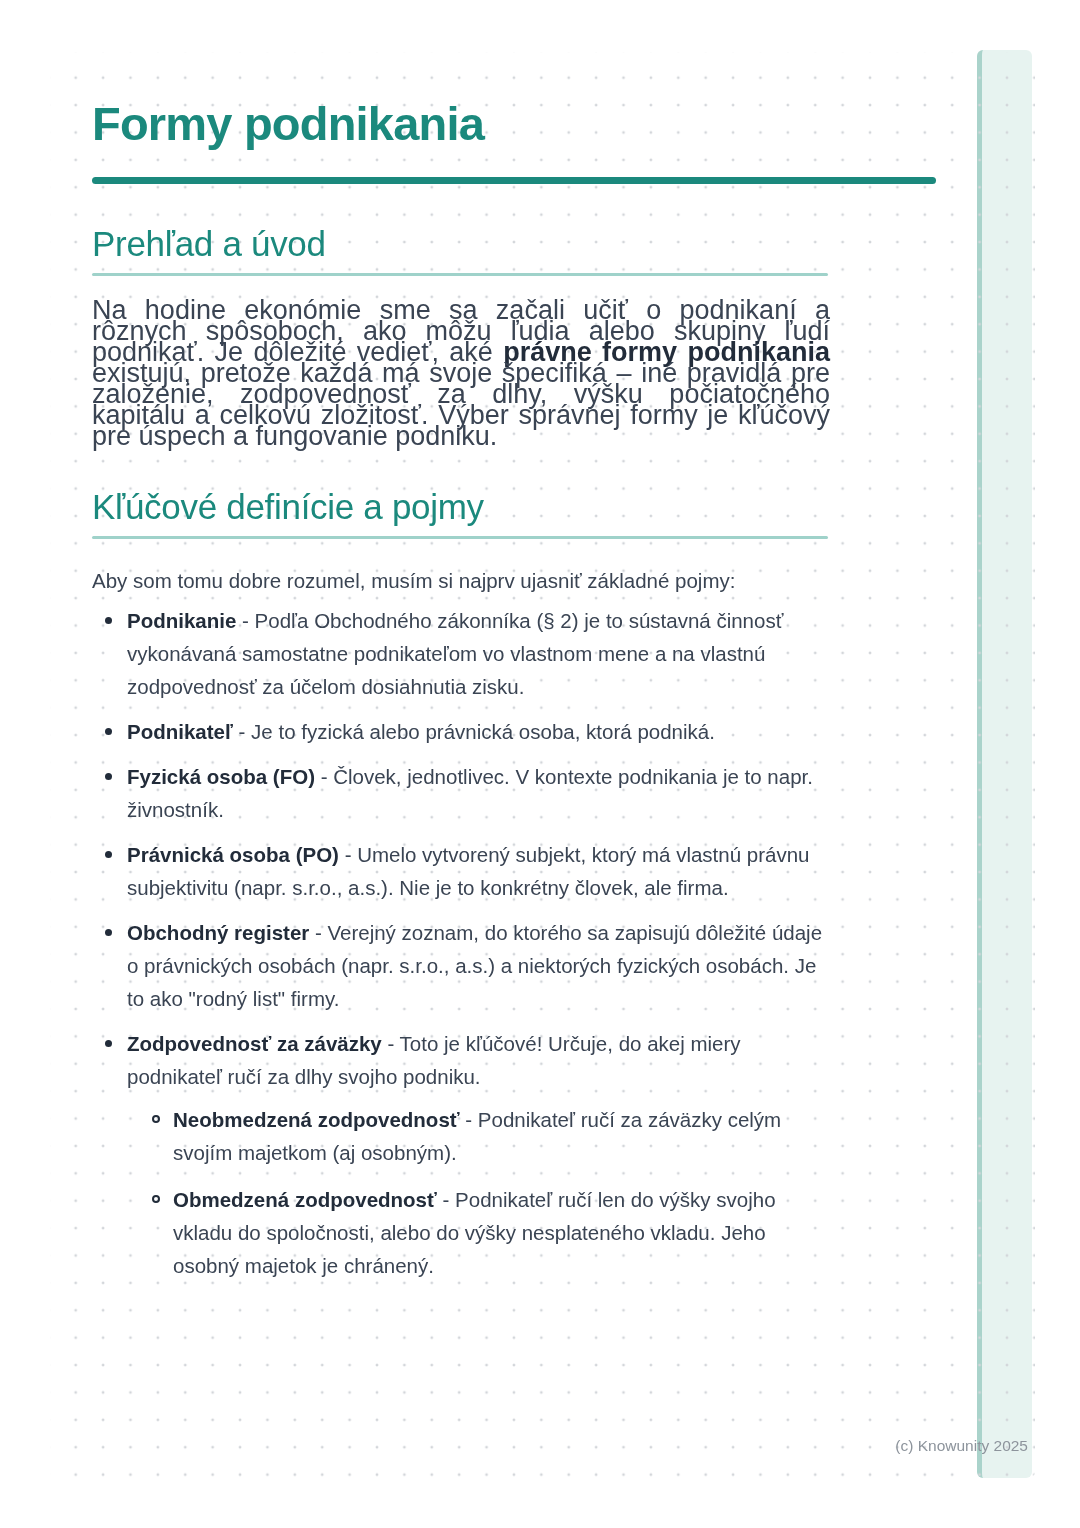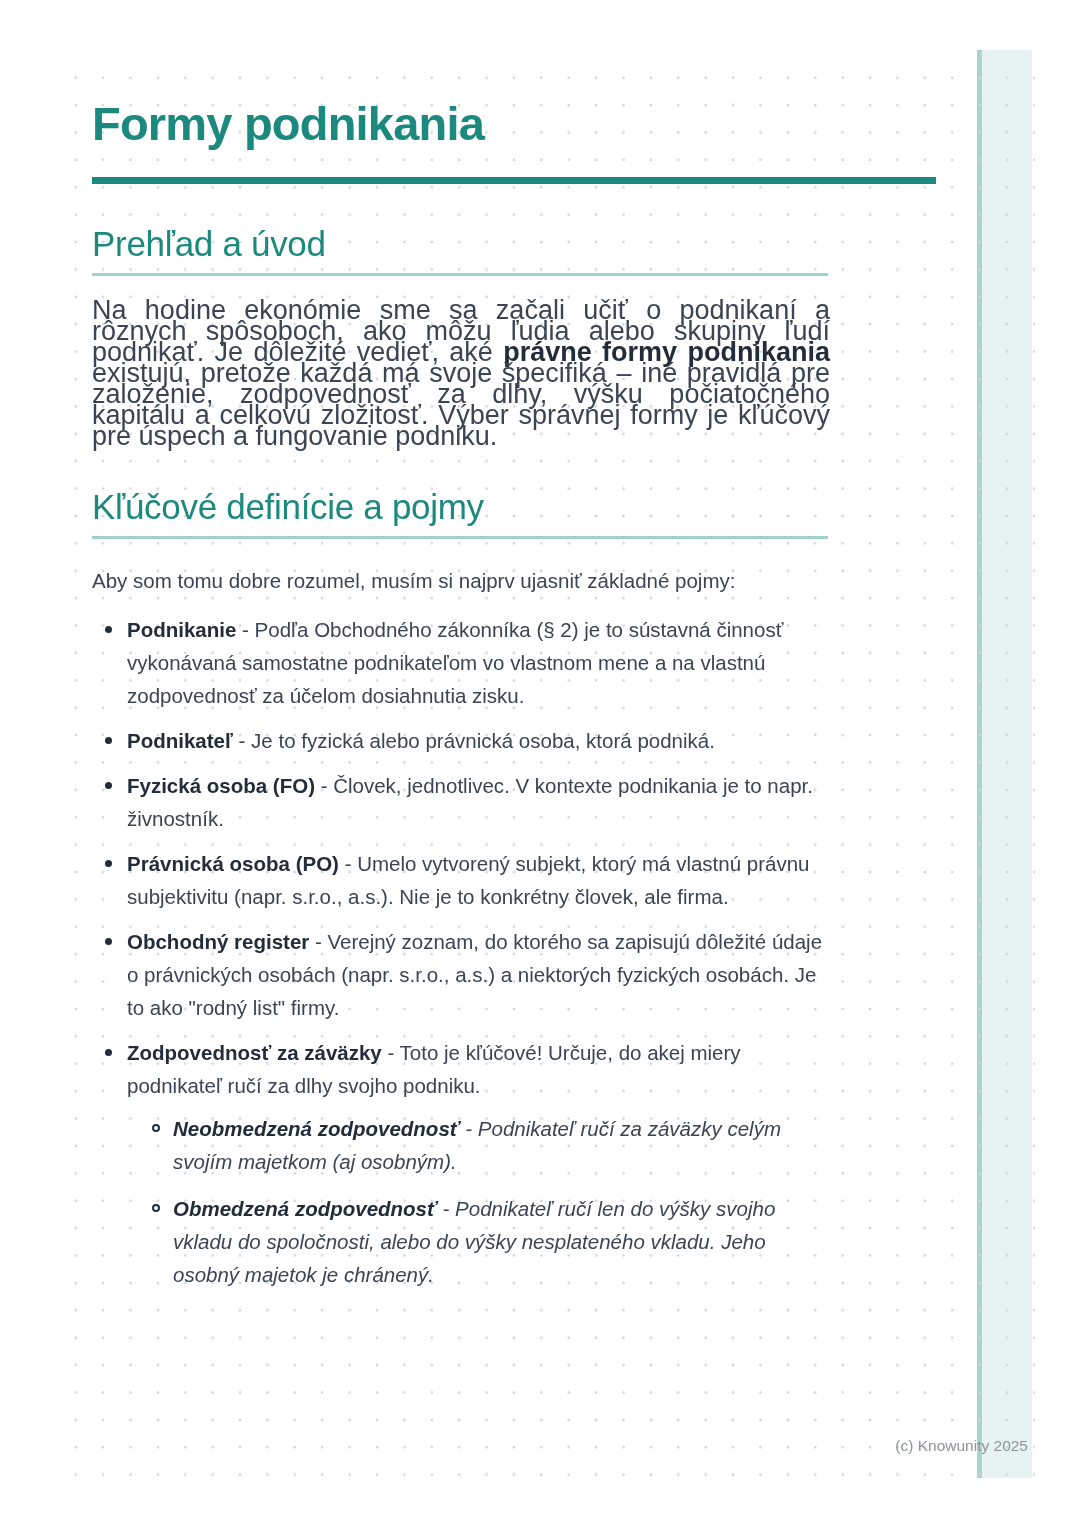--- a/index.html
+++ b/index.html
@@ -1,21 +1,21 @@
 <!DOCTYPE html>
 <html lang="sk" style="--accent: #1b897d; --accent-light: #9fd2ca; --strip-fill: #e7f3f0; --strip-border: #aad3cb; --text: #3a4453; --text-bold: #222c3a; --dots: #d3d6da; --footer-text: #8d949c;"><head>
 <meta charset="utf-8">
 <style>
   :root{
     --accent:#1b897d; --accent-light:#9fd2ca;
     --strip-fill:#e7f3f0; --strip-border:#aad3cb;
     --text:#3a4453; --text-bold:#222c3a;
     --dots:#d3d6da; --footer-text:#8d949c;
   }
-  *{box-sizing:border-box; margin:0; padding:0;}
+  *{box-sizing:border-box; margin:0; padding:0;border-radius:6px;}
   html,body{background:#ffffff;}
   .page{
     position:relative; width:1080px; height:1528px; background:#ffffff;
     overflow:hidden; font-family:"Liberation Sans", sans-serif; color:var(--text);
   }
   .side-strip{
     position:absolute; left:977px; top:50px; width:55px; height:1428px;
     background:var(--strip-fill); border-left:5px solid var(--strip-border); z-index:0;
   }
   .dot-grid{
@@ -33,30 +33,30 @@
     margin-top:38px; font-size:35px; line-height:43px; font-weight:400;
     letter-spacing:-0.3px; color:var(--accent);
   }
   .rule-light{margin-top:8px; width:736px; height:3px; background:var(--accent-light);}
   .lead-paragraph{
     margin-top:24px; width:738px; font-size:27px; line-height:21px;
     text-align:justify; color:var(--text);
   }
   .intro-line{margin-top:24px; font-size:20.5px; line-height:35px; color:var(--text);}
   b,strong,.term{font-weight:700; color:var(--text-bold);}
-  ul.defs{list-style:none; margin-top:15px;}
+  ul.defs{list-style:none; margin-top:6px;}
   ul.defs > li{
     position:relative; padding-left:35px; margin-bottom:12px;
     font-size:20.5px; line-height:33px;
   }
   .bullet-dot{
     position:absolute; left:13px; top:13px; width:7px; height:7px;
     border-radius:50%; background:var(--text-bold);
   }
-  ul.subdefs{list-style:none; margin:10px 0 0 13px;font-style:italic;}
+  ul.subdefs{list-style:none; margin:10px 0 0 13px;}
   ul.subdefs > li{
     position:relative; padding-left:33px; margin-bottom:14px;
     font-size:20.5px; line-height:33px;
   }
   .bullet-circle{
     position:absolute; left:12px; top:12px; width:8px; height:8px;
     border-radius:50%; border:2px solid var(--text-bold); background:transparent;
   }
   .page-footer{
     position:absolute; top:1437px; right:52px; z-index:2;

